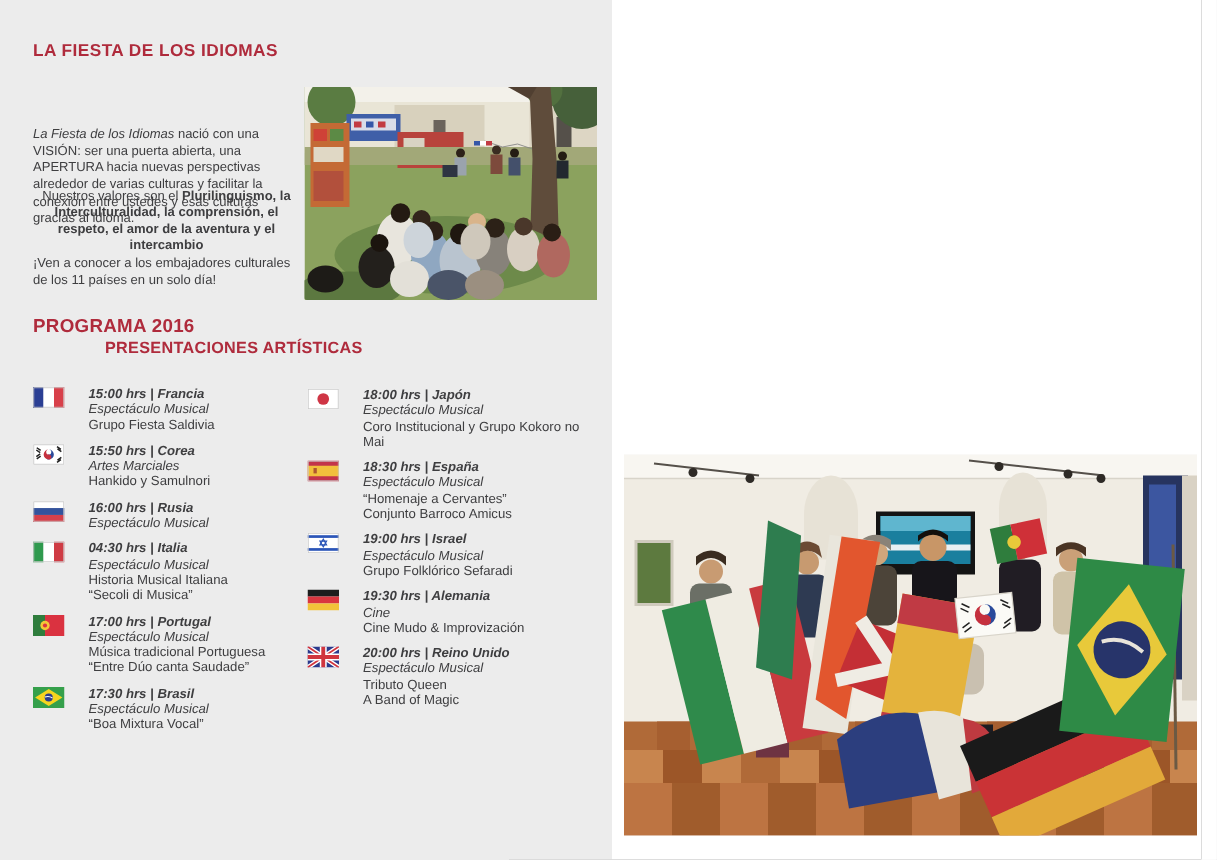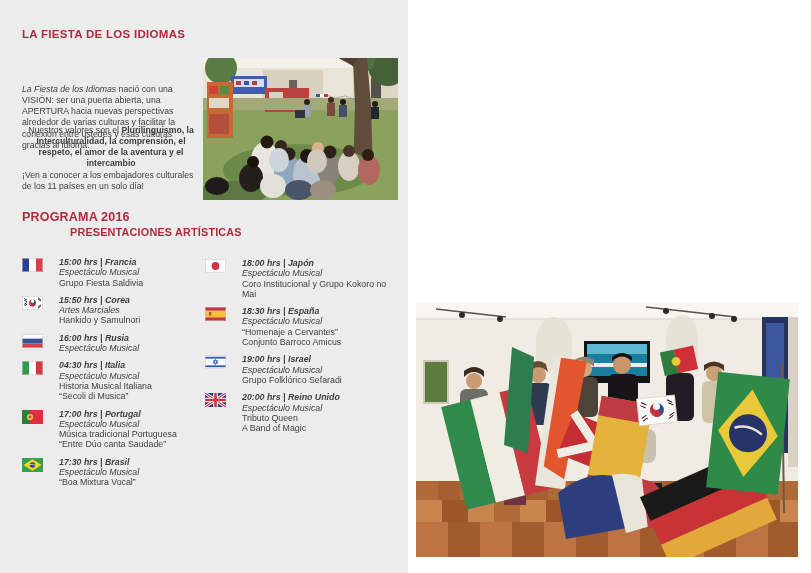--- a/index.html
+++ b/index.html
@@ -200,20 +200,34 @@
               <rect x="0.5" y="0.5" width="20" height="13" fill="none" stroke="#c9c9c9" stroke-width="0.6"></rect>
             </svg>
         </span>
         <span class="entry-text">
           <div class="time">19:00 hrs | Israel</div>
           <div class="genre">Espectáculo Musical</div>
           <div>Grupo Folklórico Sefaradi</div>
         </span>
       </div>
 
+      <div class="entry">
+        <span class="flag-box">
+          <svg width="21" height="14">
+              <rect width="21" height="4.7" fill="#1d1d1d"></rect>
+              <rect y="4.7" width="21" height="4.6" fill="#d9363f"></rect>
+              <rect y="9.3" width="21" height="4.7" fill="#f2c339"></rect>
+            </svg>
+        </span>
+        <span class="entry-text">
+          <div class="time">19:30 hrs | Alemania</div>
+          <div class="genre">Cine</div>
+          <div>Cine Mudo &amp; Improvización</div>
+        </span>
+      </div>
 
       <div class="entry">
         <span class="flag-box">
           <svg width="21" height="14">
               <rect width="21" height="14" fill="#2b3a8c"></rect>
               <g stroke="#fff" stroke-width="3">
                 <path d="M0 0l21 14M21 0L0 14"></path>
               </g>
               <g stroke="#d0353e" stroke-width="1.2">
                 <path d="M0 0l21 14M21 0L0 14"></path>

